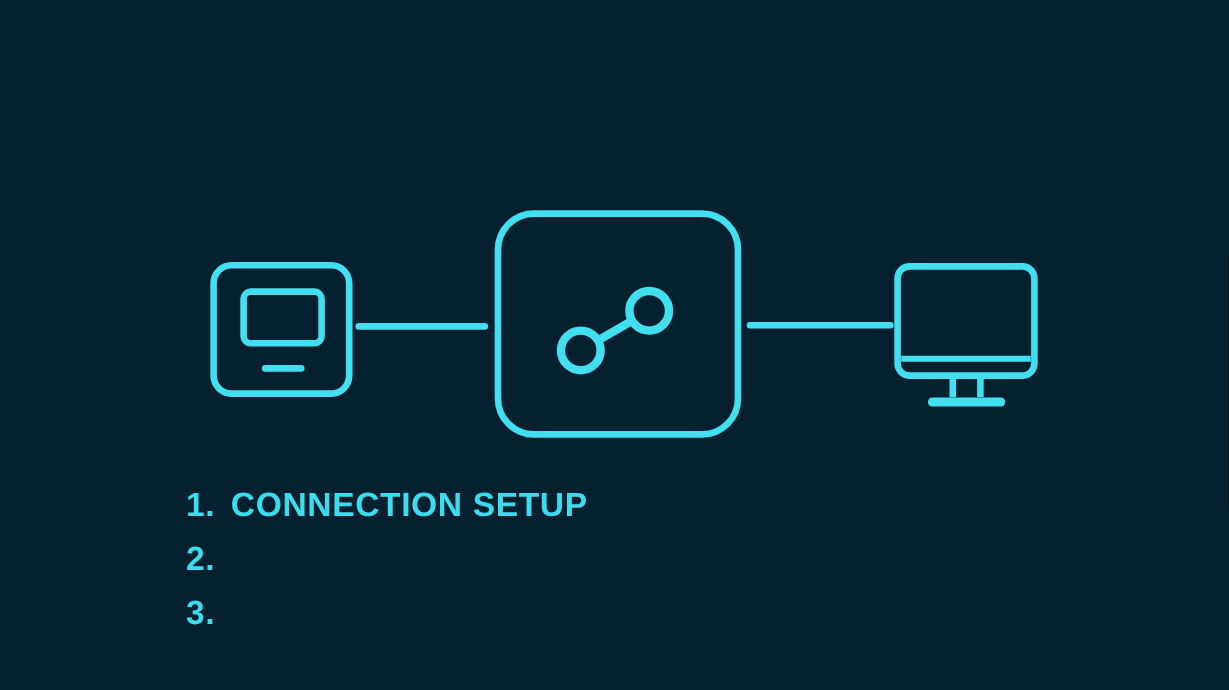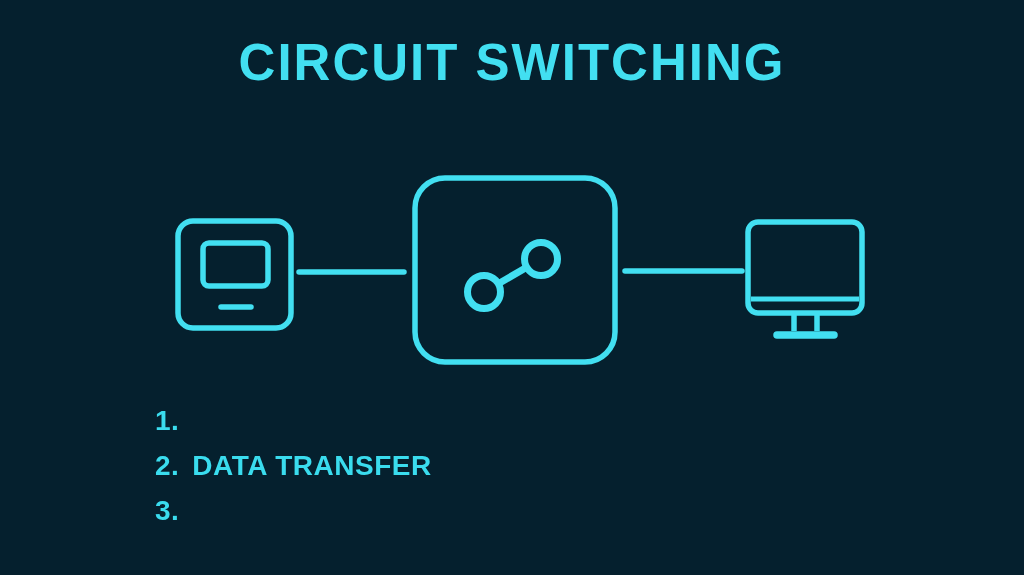--- a/index.html
+++ b/index.html
@@ -53,21 +53,20 @@
   }
   .steps .num {
     margin-right: 13px;
   }
 </style>
 </head>
 <body>
 
 <div class="canvas">
 
-  <h1 class="title">CIRCUIT SWITCHING</h1>
 
   <svg class="diagram-svg" width="1024" height="575" viewBox="0 0 1024 575" fill="none" stroke="var(--accent)">
 
     <g>
       <rect x="178" y="221" width="113" height="107" rx="15" stroke-width="5.5"></rect>
       <rect x="203" y="243" width="65" height="43" rx="6" stroke-width="5.5"></rect>
       <line x1="221" y1="307" x2="251" y2="307" stroke-width="5.5" stroke-linecap="round"></line>
     </g>
 
     <line x1="299" y1="272" x2="404" y2="272" stroke-width="5.5" stroke-linecap="round"></line>
@@ -86,23 +85,23 @@
       <line x1="751" y1="299" x2="859" y2="299" stroke-width="5"></line>
       <line x1="794" y1="314" x2="794" y2="331" stroke-width="5.5"></line>
       <line x1="817" y1="314" x2="817" y2="331" stroke-width="5.5"></line>
       <line x1="777" y1="335" x2="834" y2="335" stroke-width="7.5" stroke-linecap="round"></line>
     </g>
   </svg>
 
   <ol class="steps">
     <li>
       <span class="num">1.</span>
+      <span class="lbl">CONNECTION SETUP</span>
     </li>
     <li>
       <span class="num">2.</span>
-      <span class="lbl">DATA TRANSFER</span>
     </li>
     <li>
       <span class="num">3.</span>
     </li>
   </ol>
 
 </div>
 
 </body></html>

